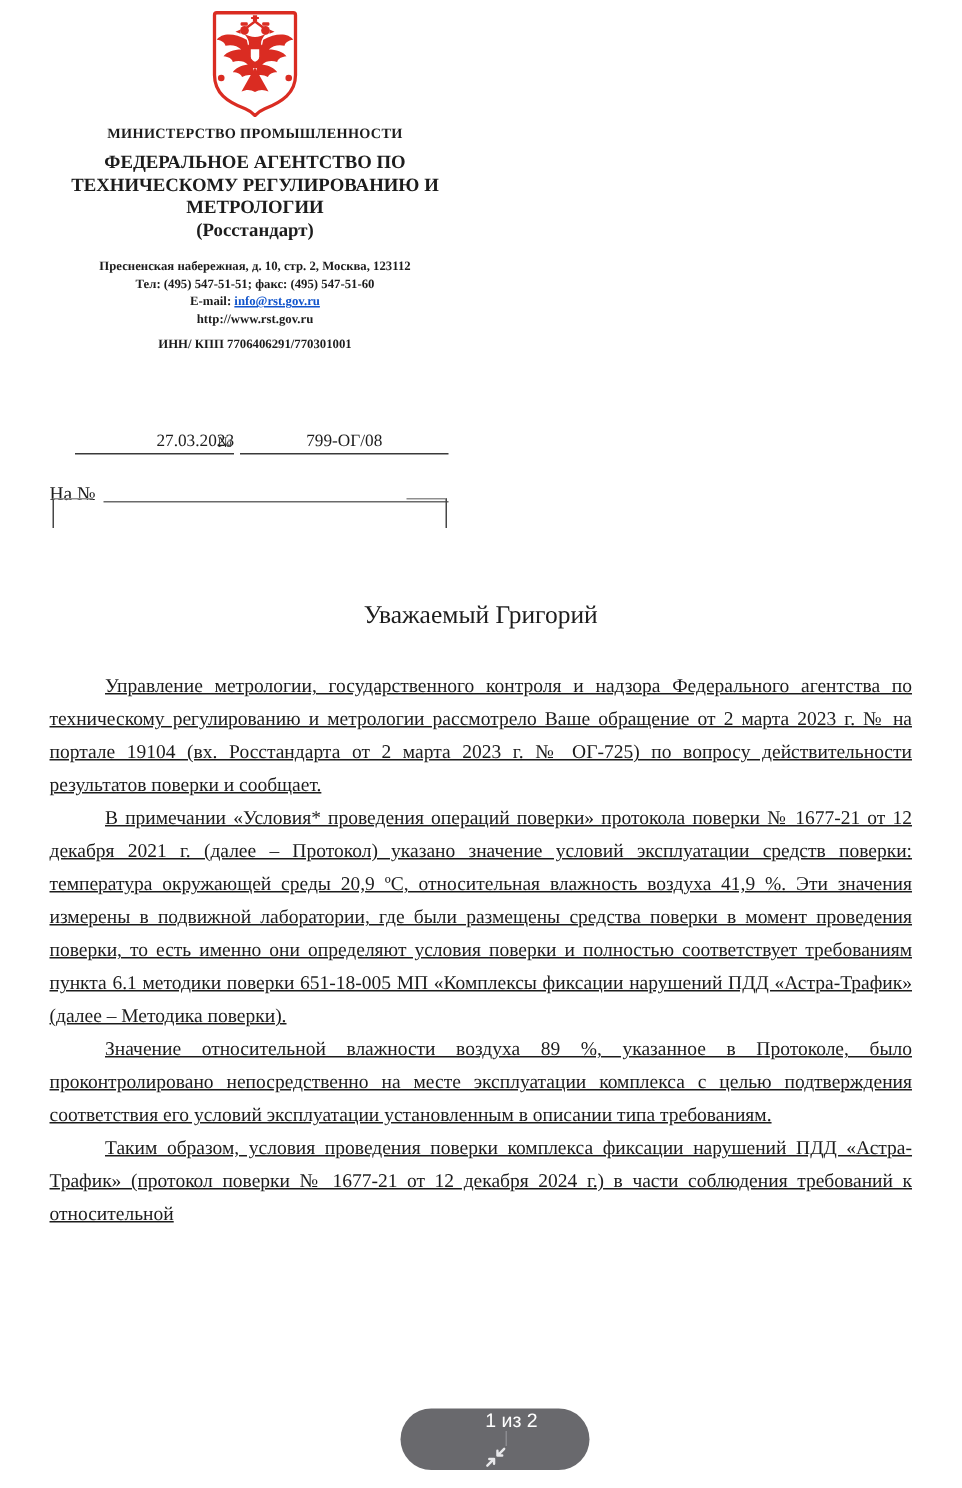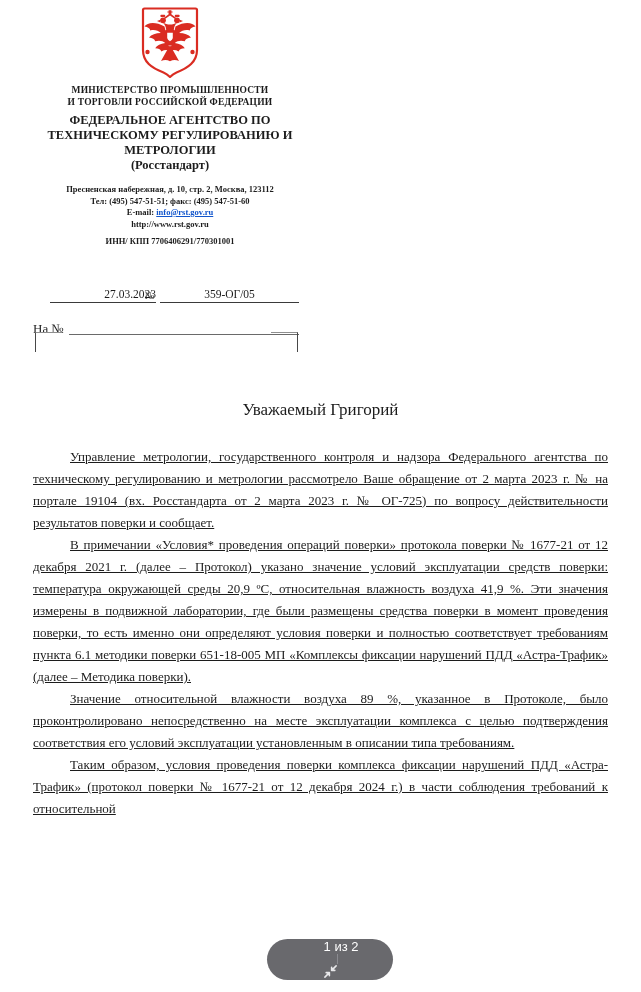--- a/index.html
+++ b/index.html
@@ -86,21 +86,20 @@
           <path d="M30 40 l-9 16 c3.2 -1.5 6.2 -1.4 9 0.3 c2.8 -1.7 5.8 -1.8 9 -0.3 l-9 -16 z"></path>
           <circle cx="7.5" cy="47" r="2.2"></circle>
           <circle cx="52.5" cy="47" r="2.2"></circle>
         </g>
         <path d="M27.2 27.8 h5.6 v4.8 c0 1.9 -1.4 2.9 -2.8 3.6 c-1.4 -0.7 -2.8 -1.7 -2.8 -3.6 z" fill="#ffffff"></path>
       </svg>
     </div>
 
     <div class="ministry">
       <div>МИНИСТЕРСТВО ПРОМЫШЛЕННОСТИ</div>
-      <div>И ТОРГОВЛИ РОССИЙСКОЙ ФЕДЕРАЦИИ</div>
     </div>
 
     <div class="agency">
       <div>ФЕДЕРАЛЬНОЕ АГЕНТСТВО ПО</div>
       <div>ТЕХНИЧЕСКОМУ РЕГУЛИРОВАНИЮ И</div>
       <div>МЕТРОЛОГИИ</div>
       <div>(Росстандарт)</div>
     </div>
 
     <div class="contact">
@@ -113,21 +112,21 @@
     </div>
 
     <div class="codes">
       <div>ИНН/ КПП 7706406291/770301001</div>
     </div>
   </div>
 
   <div class="ref-row">
     <span class="ref-date">27.03.2023</span>
     <span class="ref-nsign">№</span>
-    <span class="ref-num">359-ОГ/05</span>
+    <span class="ref-num">799-ОГ/08</span>
   </div>
 
   <div class="na-row">
     <span class="na-label">На №</span>
     <span class="na-line"></span>
   </div>
 
   <div class="corner corner-left"></div>
   <div class="corner corner-right"></div>
 

